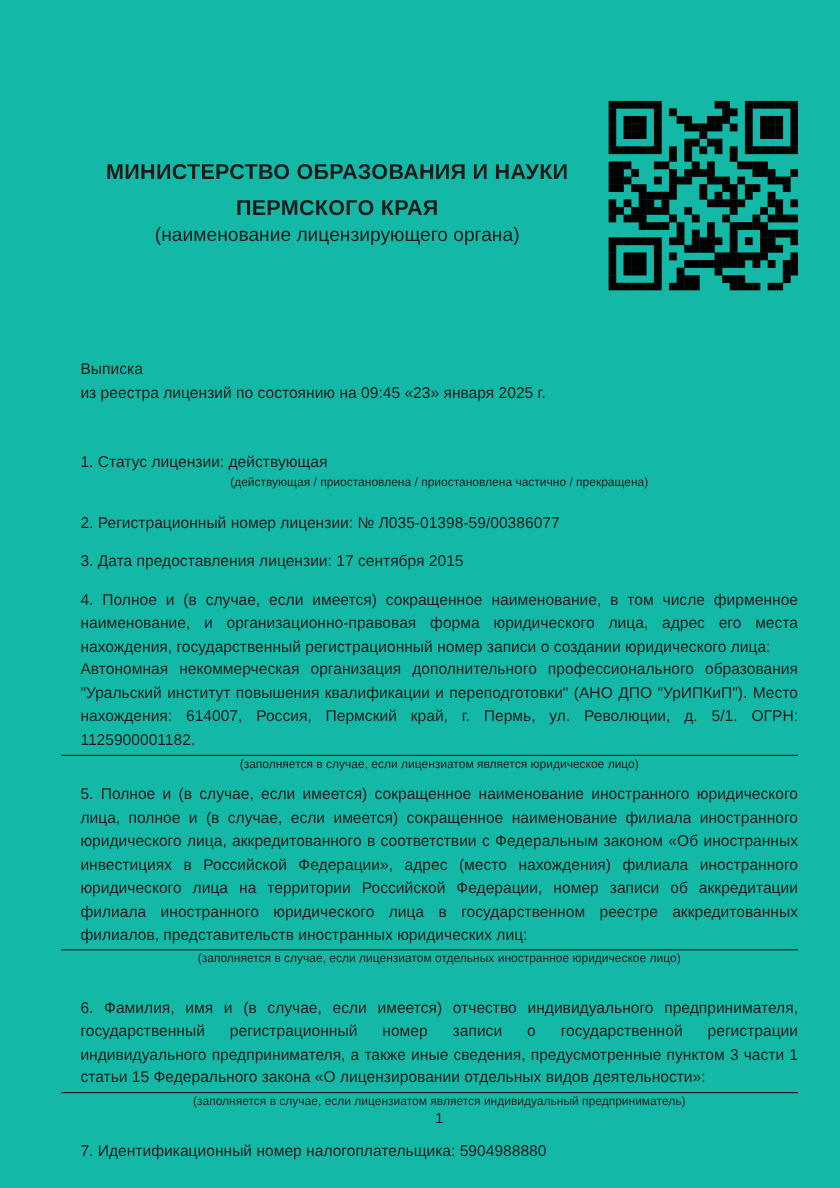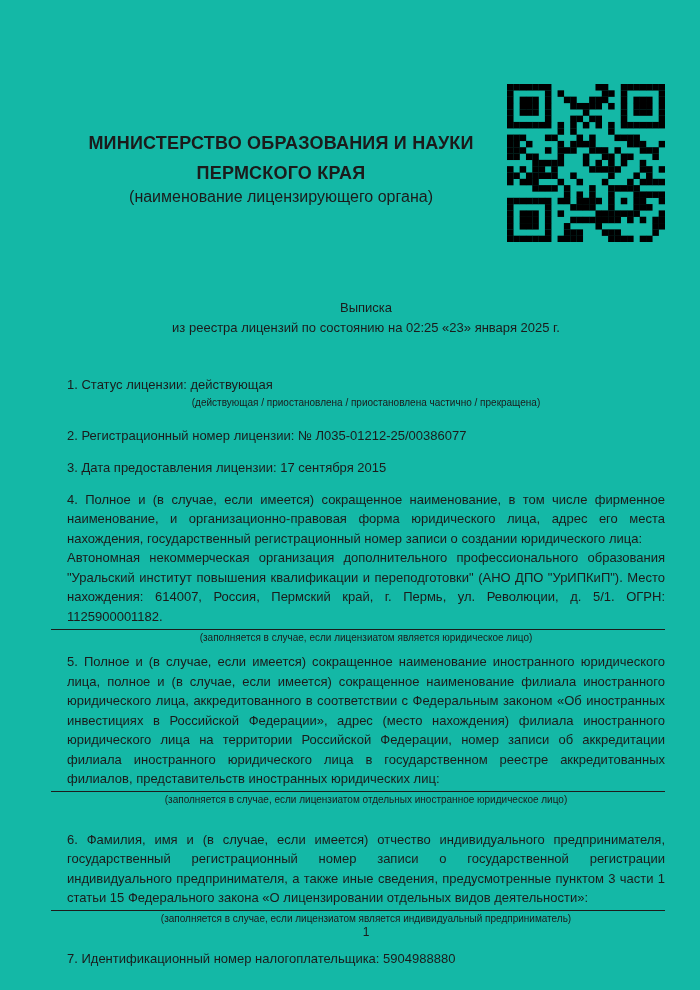--- a/index.html
+++ b/index.html
@@ -18,21 +18,21 @@
   }
   .ministry{width:430px;text-align:center;padding-top:44px;}
   .ministry-title{font-weight:bold;font-size:18px;line-height:30px;letter-spacing:.2px;}
   .ministry-caption{font-size:16px;line-height:13px;margin-top:2px;}
   .qr{width:158px;height:158px;display:block;}
   
   .content{
     position:absolute;left:67px;top:298px;width:598px;
     font-size:13px;line-height:19.5px;
   }
-  .doc-title{text-align:center;}
+  .doc-title{text-align:left;}
   .just{text-align:justify;}
   .caption{font-size:10px;line-height:13px;text-align:center;margin-top:1px;}
   .rule{border:0;border-top:1.8px solid #1c1c1c;margin:3px 0 0 -16px;padding:0;width:614px;}
   .rule.gap{margin-top:2px;}
   .i1{margin-top:38px;}
   .i2{margin-top:17px;}
   .i3{margin-top:13px;}
   .i4{margin-top:12px;}
   .i5{margin-top:8px;}
   .i6{margin-top:24px;}
@@ -359,29 +359,29 @@
         <rect x="120.08" y="151.68" width="6.52" height="6.52"></rect>
         <rect x="132.72" y="151.68" width="6.52" height="6.52"></rect>
         <rect x="139.04" y="151.68" width="6.52" height="6.52"></rect>
       </svg>
   </div>
 
   <div class="content">
 
     <div class="doc-title">
       <div>Выписка</div>
-      <div>из реестра лицензий по состоянию на 02:25 «23» января 2025 г.</div>
+      <div>из реестра лицензий по состоянию на 09:45 «23» января 2025 г.</div>
     </div>
 
     <div class="i1">
       <div>1. Статус лицензии: действующая</div>
       <div class="caption">(действующая / приостановлена / приостановлена частично / прекращена)</div>
     </div>
 
-    <div class="i2">2. Регистрационный номер лицензии: № Л035-01212-25/00386077</div>
+    <div class="i2">2. Регистрационный номер лицензии: № Л035-01398-59/00386077</div>
 
     <div class="i3">3. Дата предоставления лицензии: 17 сентября 2015</div>
 
     <div class="i4">
       <div class="just">4. Полное и (в случае, если имеется) сокращенное наименование, в том числе фирменное наименование, и организационно-правовая форма юридического лица, адрес его места нахождения, государственный регистрационный номер записи о создании юридического лица:</div>
       <div class="just">Автономная некоммерческая организация дополнительного профессионального образования "Уральский институт повышения квалификации и переподготовки" (АНО ДПО "УрИПКиП"). Место нахождения: 614007, Россия, Пермский край, г. Пермь, ул. Революции, д. 5/1. ОГРН: 1125900001182.</div>
       <hr class="rule">
       <div class="caption">(заполняется в случае, если лицензиатом является юридическое лицо)</div>
     </div>
 

